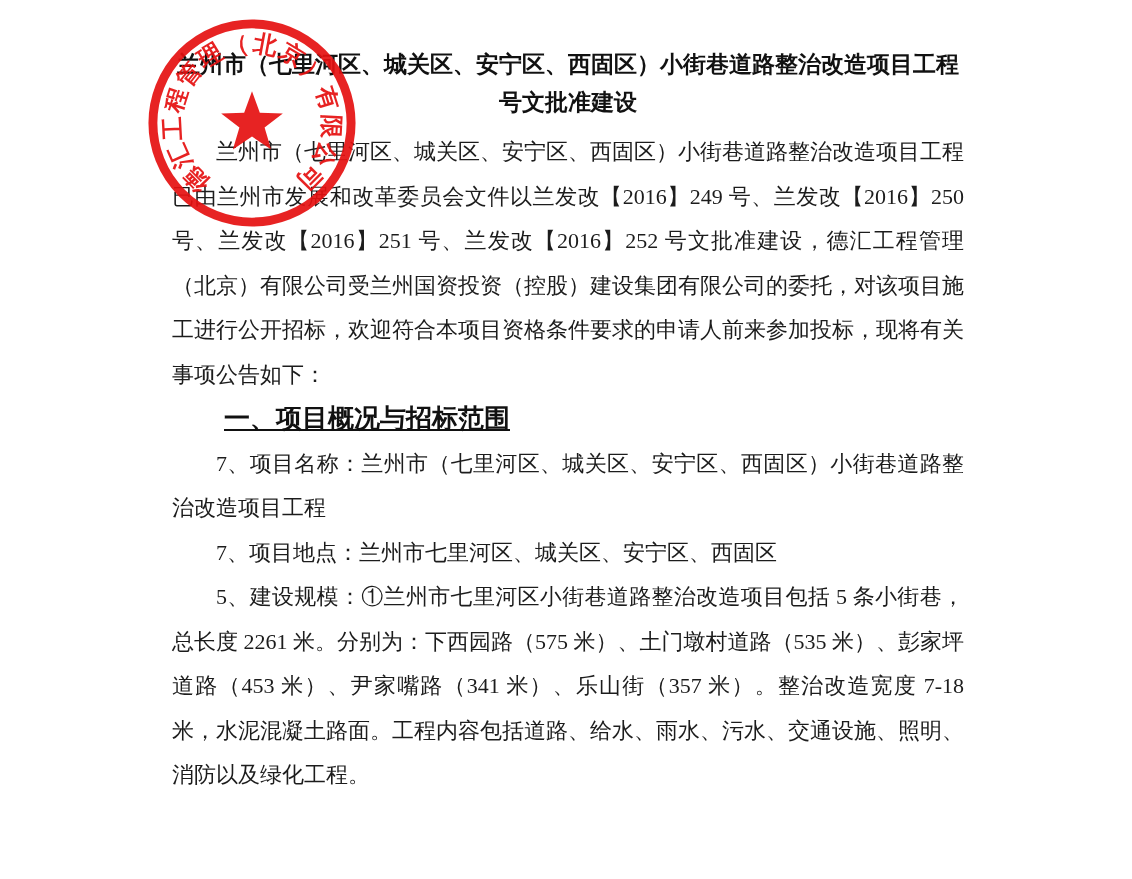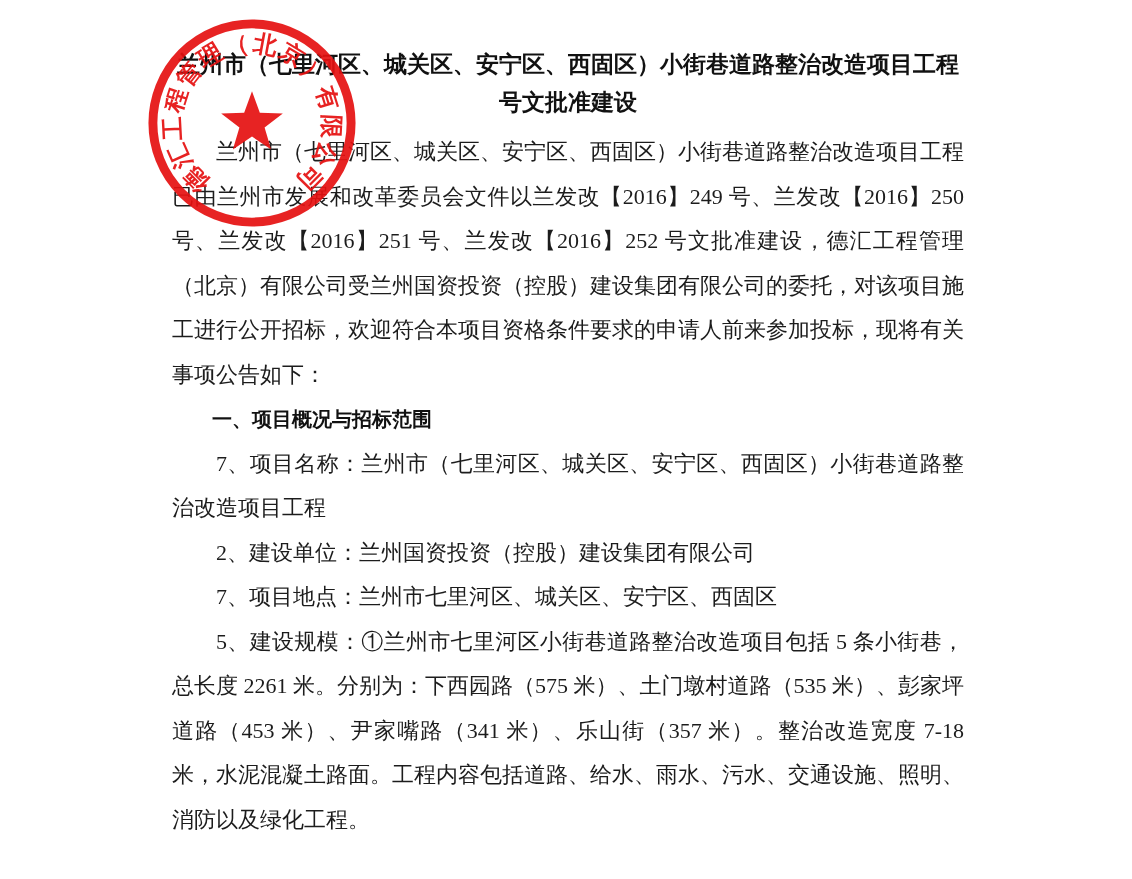--- a/index.html
+++ b/index.html
@@ -39,24 +39,25 @@
     line-height: 44.5px;
     text-align: justify;
   }
   .body-text p {
     margin: 0;
     text-indent: 2em;
   }
   .section-heading {
     margin: 0;
     text-indent: 2em;
-    font-size: 20px;
+    font-size: 26px;
     font-weight: bold;
     color: #111111;
     line-height: 44.5px;
+    text-decoration: underline;
   }
   
   .stamp {
     position: absolute;
     left: 141px;
     top: 14px;
     width: 222px;
     height: 218px;
     pointer-events: none;
   }
@@ -70,21 +71,20 @@
   <div class="doc">
     <div class="title">
       <div>兰州市（七里河区、城关区、安宁区、西固区）小街巷道路整治改造项目工程</div>
       <div>号文批准建设</div>
     </div>
 
     <div class="body-text">
       <p>兰州市（七里河区、城关区、安宁区、西固区）小街巷道路整治改造项目工程已由兰州市发展和改革委员会文件以兰发改【2016】249 号、兰发改【2016】250 号、兰发改【2016】251 号、兰发改【2016】252 号文批准建设，德汇工程管理（北京）有限公司受兰州国资投资（控股）建设集团有限公司的委托，对该项目施工进行公开招标，欢迎符合本项目资格条件要求的申请人前来参加投标，现将有关事项公告如下：</p>
       <h2 class="section-heading">一、项目概况与招标范围</h2>
       <p>7、项目名称：兰州市（七里河区、城关区、安宁区、西固区）小街巷道路整治改造项目工程</p>
-      <p>2、建设单位：兰州国资投资（控股）建设集团有限公司</p>
       <p>7、项目地点：兰州市七里河区、城关区、安宁区、西固区</p>
       <p>5、建设规模：①兰州市七里河区小街巷道路整治改造项目包括 5 条小街巷，总长度 2261 米。分别为：下西园路（575 米）、土门墩村道路（535 米）、彭家坪道路（453 米）、尹家嘴路（341 米）、乐山街（357 米）。整治改造宽度 7-18 米，水泥混凝土路面。工程内容包括道路、给水、雨水、污水、交通设施、照明、消防以及绿化工程。</p>
     </div>
   </div>
 
   <div class="stamp">
     <svg viewBox="0 0 220 220" xmlns="http://www.w3.org/2000/svg">
       <defs>
         <path id="stampArc" d="M 74 172.35 A 72 72 0 1 1 146 172.35" fill="none"></path>
       </defs>

